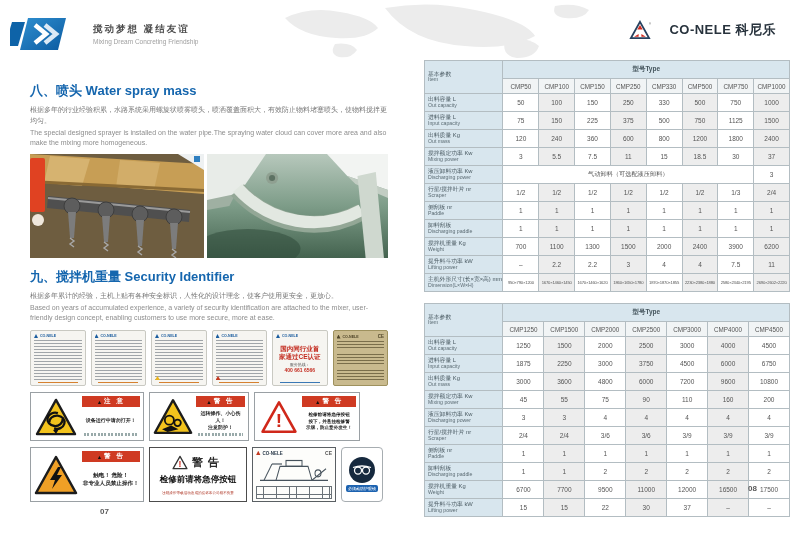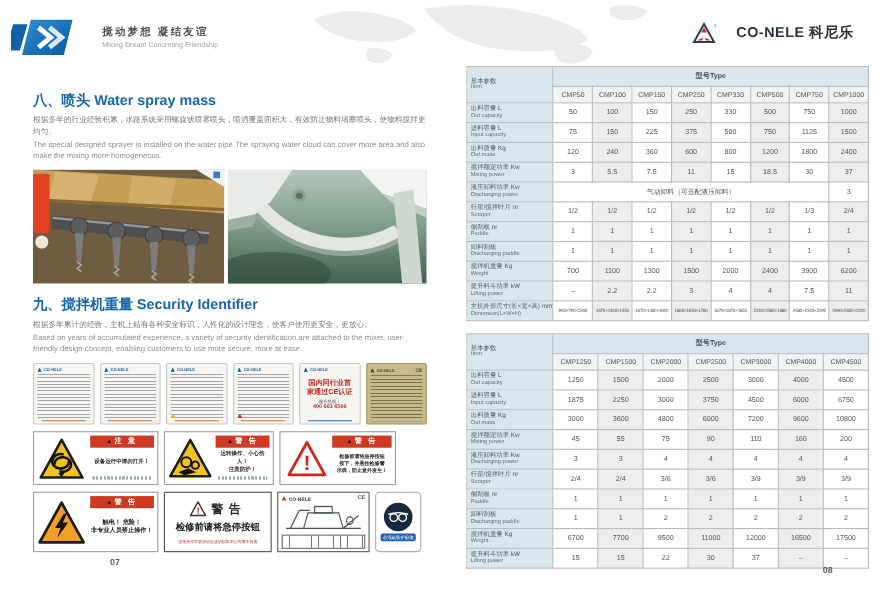--- a/index.html
+++ b/index.html
@@ -103,21 +103,21 @@
   .t .hlabel{font-weight:normal;text-align:left;padding-left:3px;}
   .t .cn{display:block;font-size:5.8px;color:#4a5a62;line-height:1.2;white-space:nowrap;}
   .t .en{display:block;font-size:5.2px;color:#5c6c74;line-height:1.15;white-space:nowrap;}
   .t td.val{font-size:6.5px;color:#555;height:15px;}
   .t td.val.alt{background:#ededed;}
   .t td.spanCell{font-size:6.2px;color:#555;}
   .t tr.small td.val{font-size:4.2px;letter-spacing:-.2px;white-space:nowrap;padding:1px 0;}
 
   .pageno{position:absolute;font-size:8px;font-weight:bold;color:#5a5a5a;}
   .pn-left{left:100px;top:507px;}
-  .pn-right{left:748px;top:514px;text-align:center;}
+  .pn-right{left:748px;top:484px;text-align:center;}
 </style>
 </head>
 <body>
 
 <div class="page">
 
   <svg class="map-wm" viewBox="0 0 430 70">
     <g fill="#ececec">
       <path d="M60,18 q25,-12 55,-6 q30,5 38,16 q-12,12 -42,10 q-35,-2 -51,-20 z"></path>
       <path d="M160,8 q45,-8 90,2 q50,10 60,26 q-25,14 -70,10 q-55,-4 -80,-38 z"></path>

